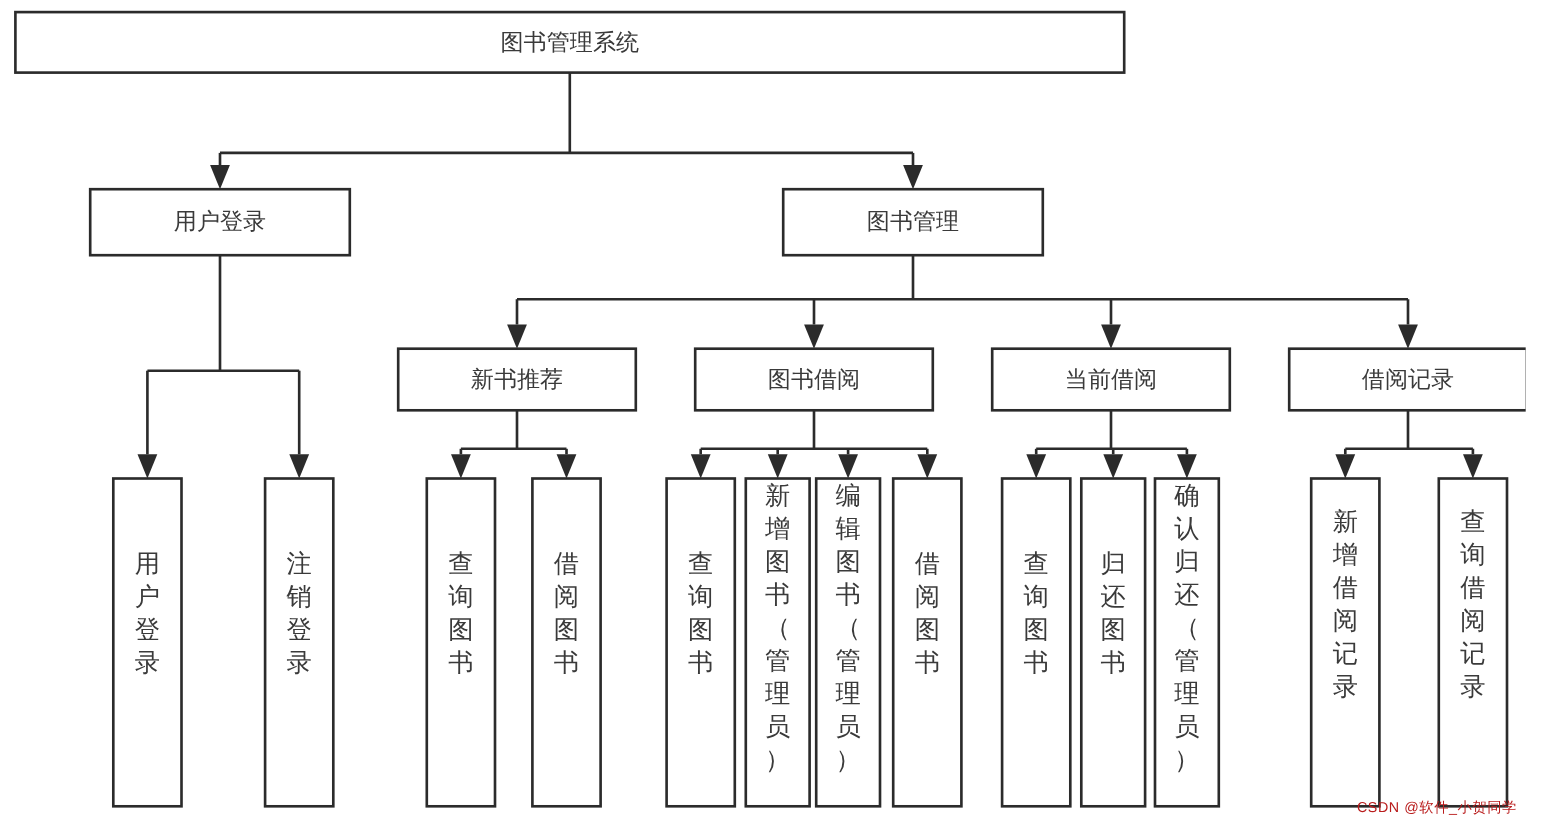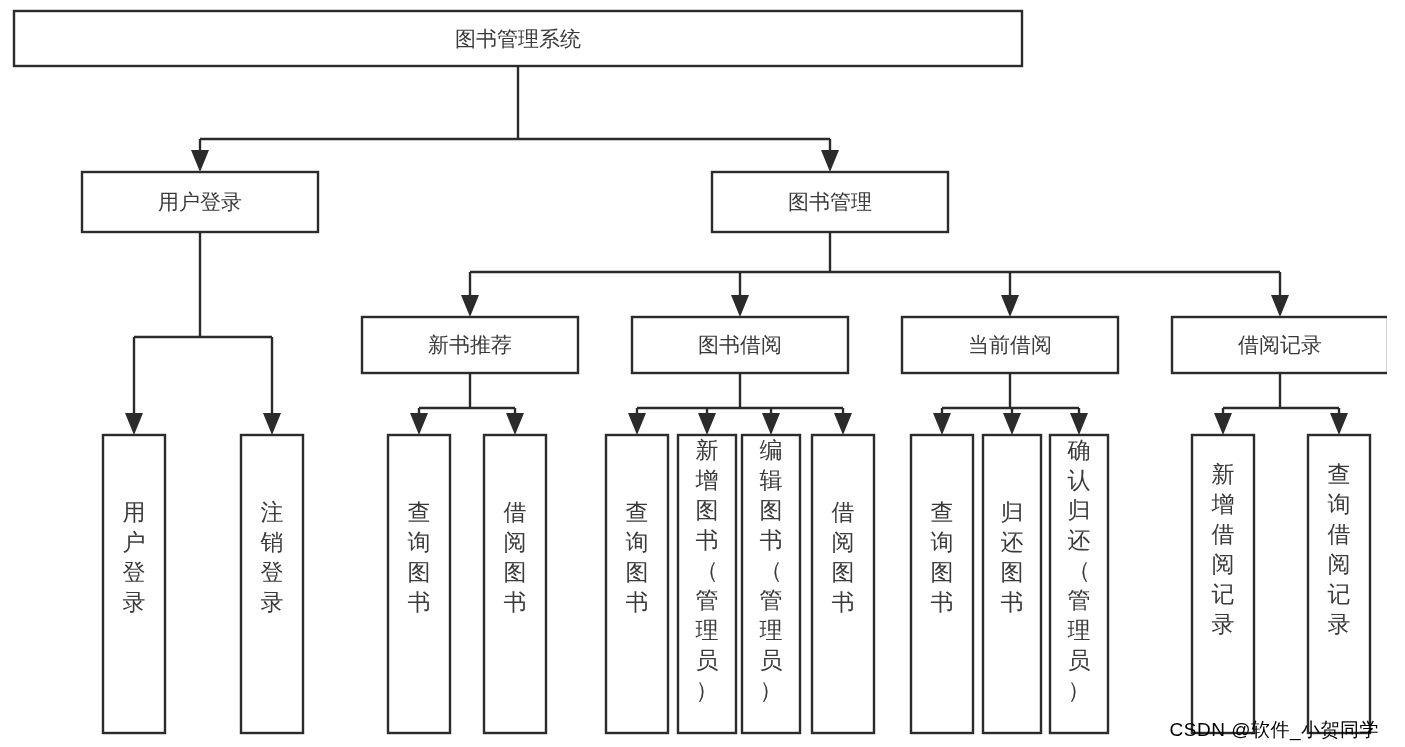--- a/index.html
+++ b/index.html
@@ -49,22 +49,22 @@
   .node-label-vertical {
     fill: #3a3a3a;
     font-family: "Liberation Sans", "DejaVu Sans", sans-serif;
     font-size: 23px;
     text-anchor: middle;
   }
   .watermark {
     position: absolute;
     right: 8px;
     bottom: 4px;
-    color: #000000;
-    font-size: 19px;
+    color: #b91c1c;
+    font-size: 13px;
     font-family: "Liberation Sans", "DejaVu Sans", sans-serif;
     letter-spacing: 0.5px;
     white-space: nowrap;
     user-select: none;
     text-align: right;
   }
 </style>
 </head>
 <body>
 

